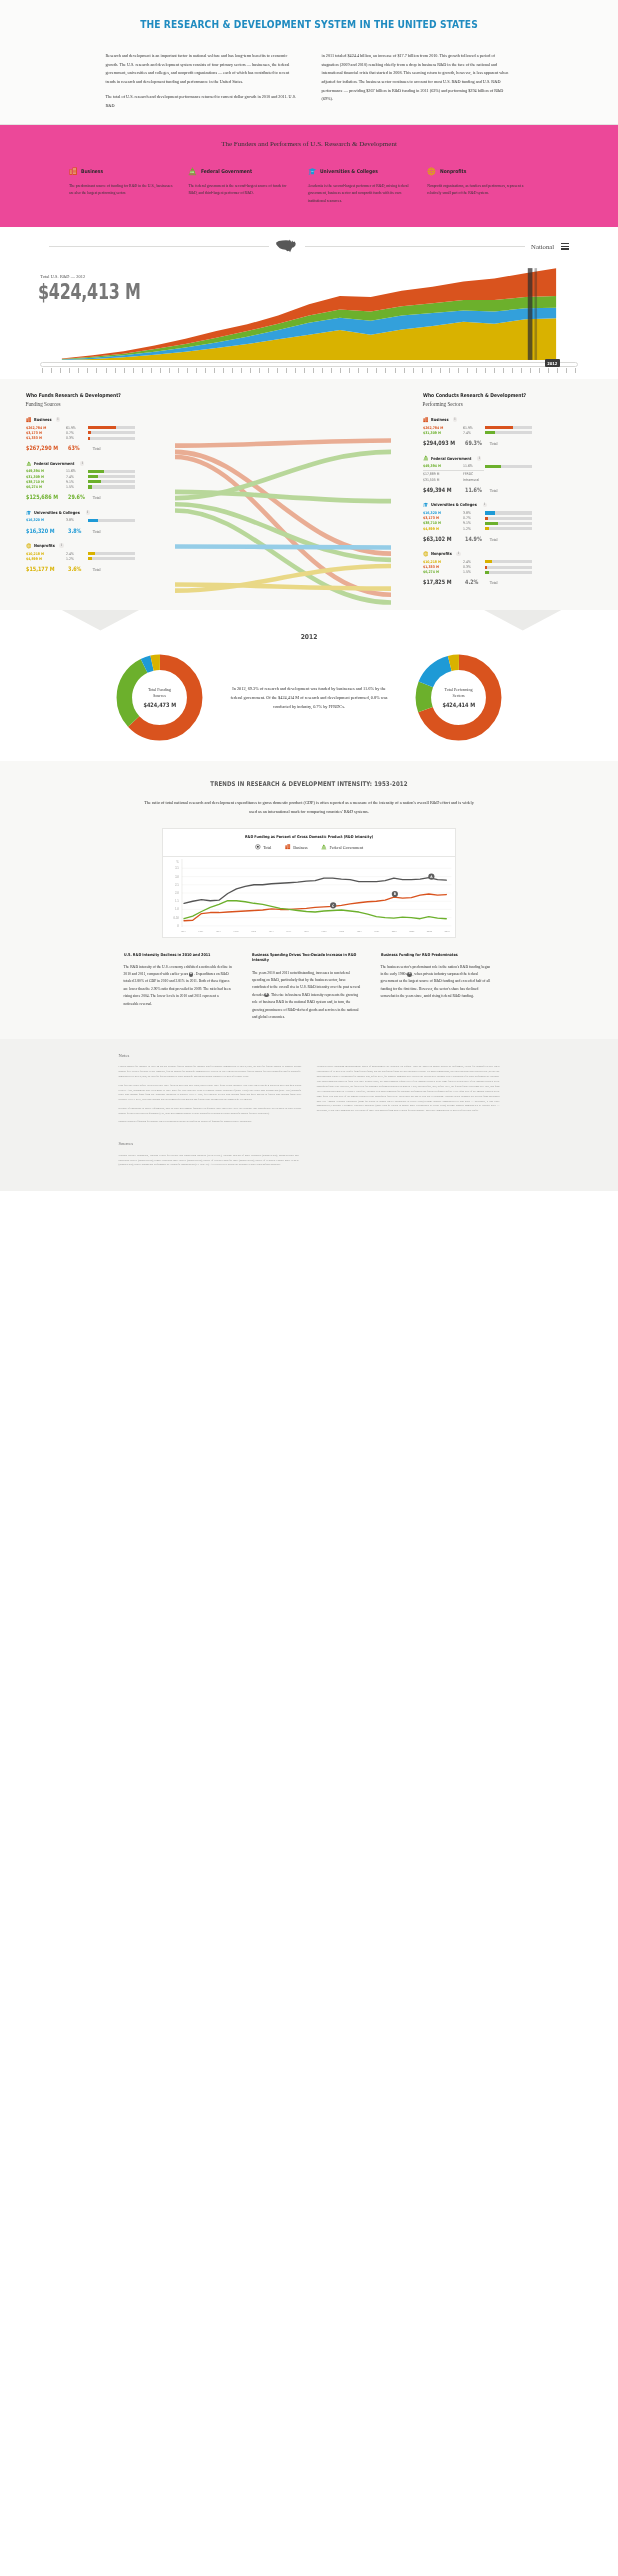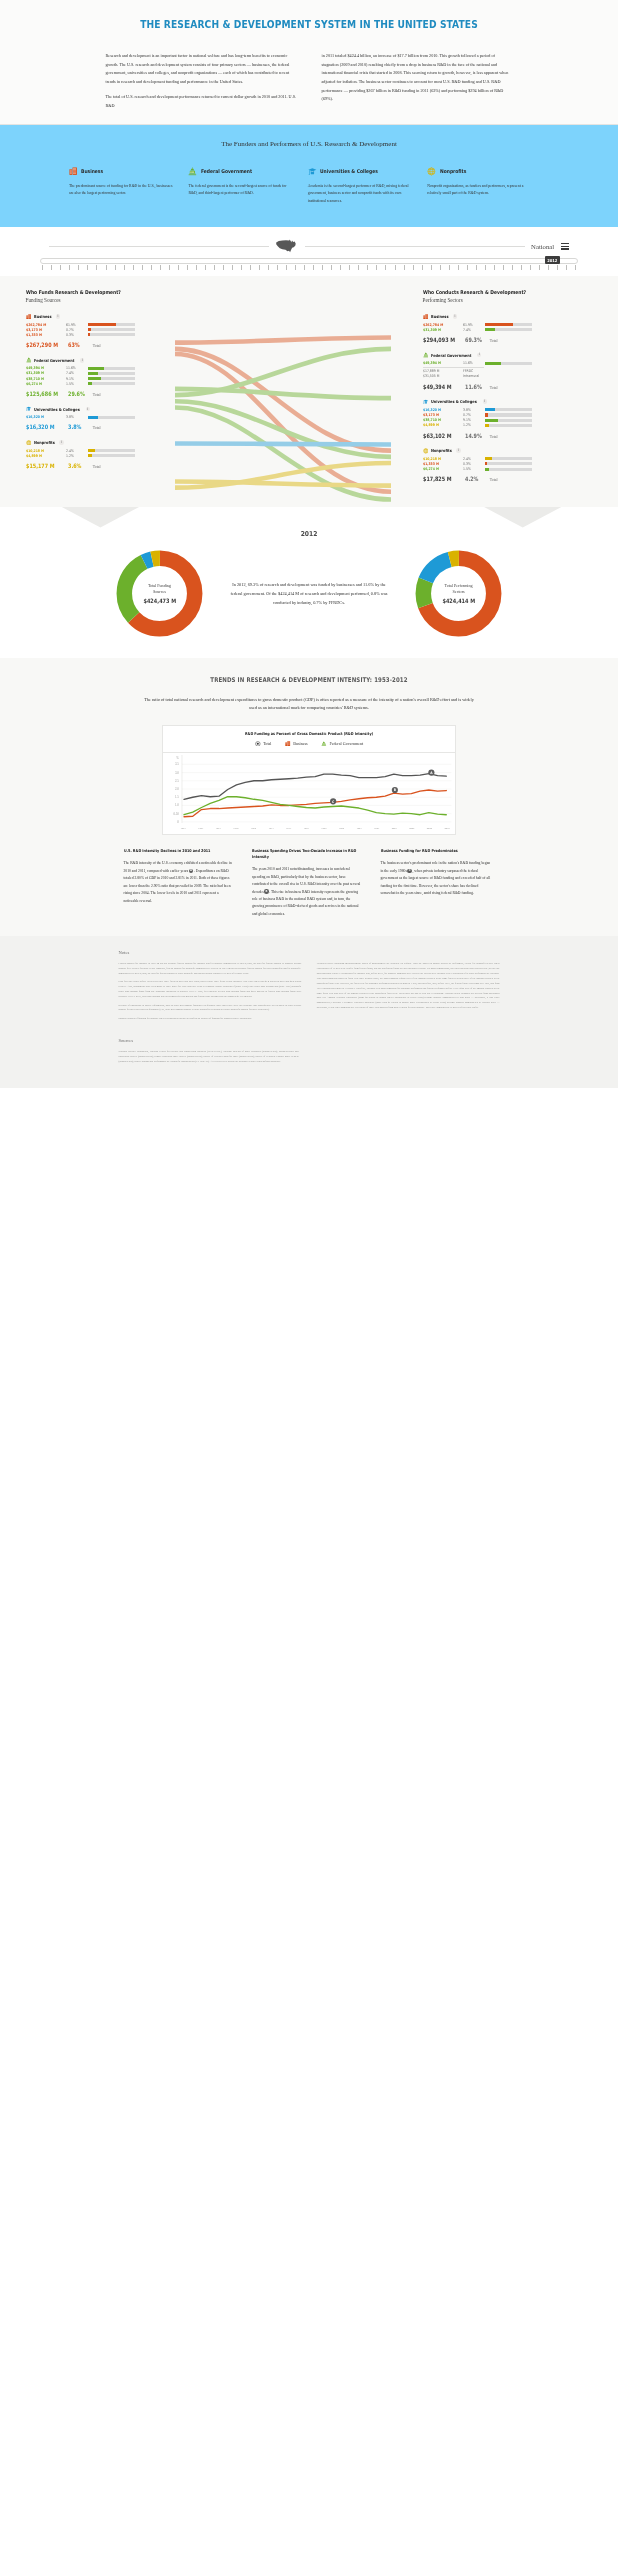--- a/index.html
+++ b/index.html
@@ -34,21 +34,21 @@
     line-height: 2.05;
     color: #2e2e2e;
     text-align: left;
   }
   .intro-cols .col { flex: 1; }
   .intro-cols .col p + p { margin-top: 6.7px; }
 
   hr.rule { border: 0; border-top: 0.5px solid #e4e4e2; margin: 0; }
 
   
-  .sec-sectors { padding: 15.5px 0 21.6px; background: #7dd3fc; }
+  .sec-sectors { padding: 15.5px 0 21.6px; background: #ec4899; }
   .sec-sectors h2 {
     text-align: center;
     font-family: "Liberation Serif", serif;
     font-weight: 400;
     font-size: 7px;
     color: #333;
     margin-bottom: 18.5px;
   }
   .sector-grid {
     display: flex;
@@ -397,20 +397,37 @@
     </div>
     <div class="nat-line"></div>
     <div class="nat-label">National</div>
     <div class="hamburger">
       <span></span>
         <span></span>
         <span></span>
     </div>
   </div>
 
+  <div class="area-wrap">
+    <svg class="area-svg" width="556" height="98" viewBox="0 0 1080 190" preserveAspectRatio="none">
+
+      <path fill="#d9b200" d="M60,186 L120,184 L180,181 L240,176 L300,170 L360,163 L420,155 L480,146 L540,137 L600,128 L660,137 L720,127 L780,120 L840,112 L900,116 L960,107 L1020,105 L1020,186 Z"></path>
+
+      <path fill="#33a0db" d="M60,185 L120,182 L180,177 L240,170 L300,162 L360,152 L420,141 L480,128 L540,114 L600,104 L660,110 L720,100 L780,95 L840,90 L900,92 L960,86 L1020,85 L1020,105 L960,107 L900,116 L840,112 L780,120 L720,127 L660,137 L600,128 L540,137 L480,146 L420,155 L360,163 L300,170 L240,176 L180,181 L120,184 L60,186 Z"></path>
+
+      <path fill="#6cb02c" d="M60,184 L120,180 L180,174 L240,165 L300,155 L360,143 L420,130 L480,116 L540,100 L600,88 L660,92 L720,82 L780,76 L840,70 L900,70 L960,64 L1020,62 L1020,85 L960,86 L900,92 L840,90 L780,95 L720,100 L660,110 L600,104 L540,114 L480,128 L420,141 L360,152 L300,162 L240,170 L180,177 L120,182 L60,185 Z"></path>
+
+      <path fill="#d9531e" d="M60,183 L120,177 L180,169 L240,158 L300,145 L360,130 L420,117 L480,100 L540,78 L600,62 L660,64 L720,52 L780,44 L840,34 L900,28 L960,18 L1020,8 L1020,62 L960,64 L900,70 L840,70 L780,76 L720,82 L660,92 L600,88 L540,100 L480,116 L420,130 L360,143 L300,155 L240,165 L180,174 L120,180 L60,184 Z"></path>
+
+      <rect x="965" y="8" width="9" height="178" fill="#2d2d2d" opacity="0.72"></rect>
+      <rect x="978" y="8" width="5" height="178" fill="#2d2d2d" opacity="0.35"></rect>
+    </svg>
+    <div class="total-label">Total U.S. R&amp;D — 2012</div>
+    <div class="total-value">$424,413 M</div>
+  </div>
 
   <div class="slider-row">
     <div class="slider-track"></div>
     <div class="year-pill">2012</div>
     <div class="slider-ticks">
       <i></i>
         <i></i>
         <i></i>
         <i></i>
         <i></i>

